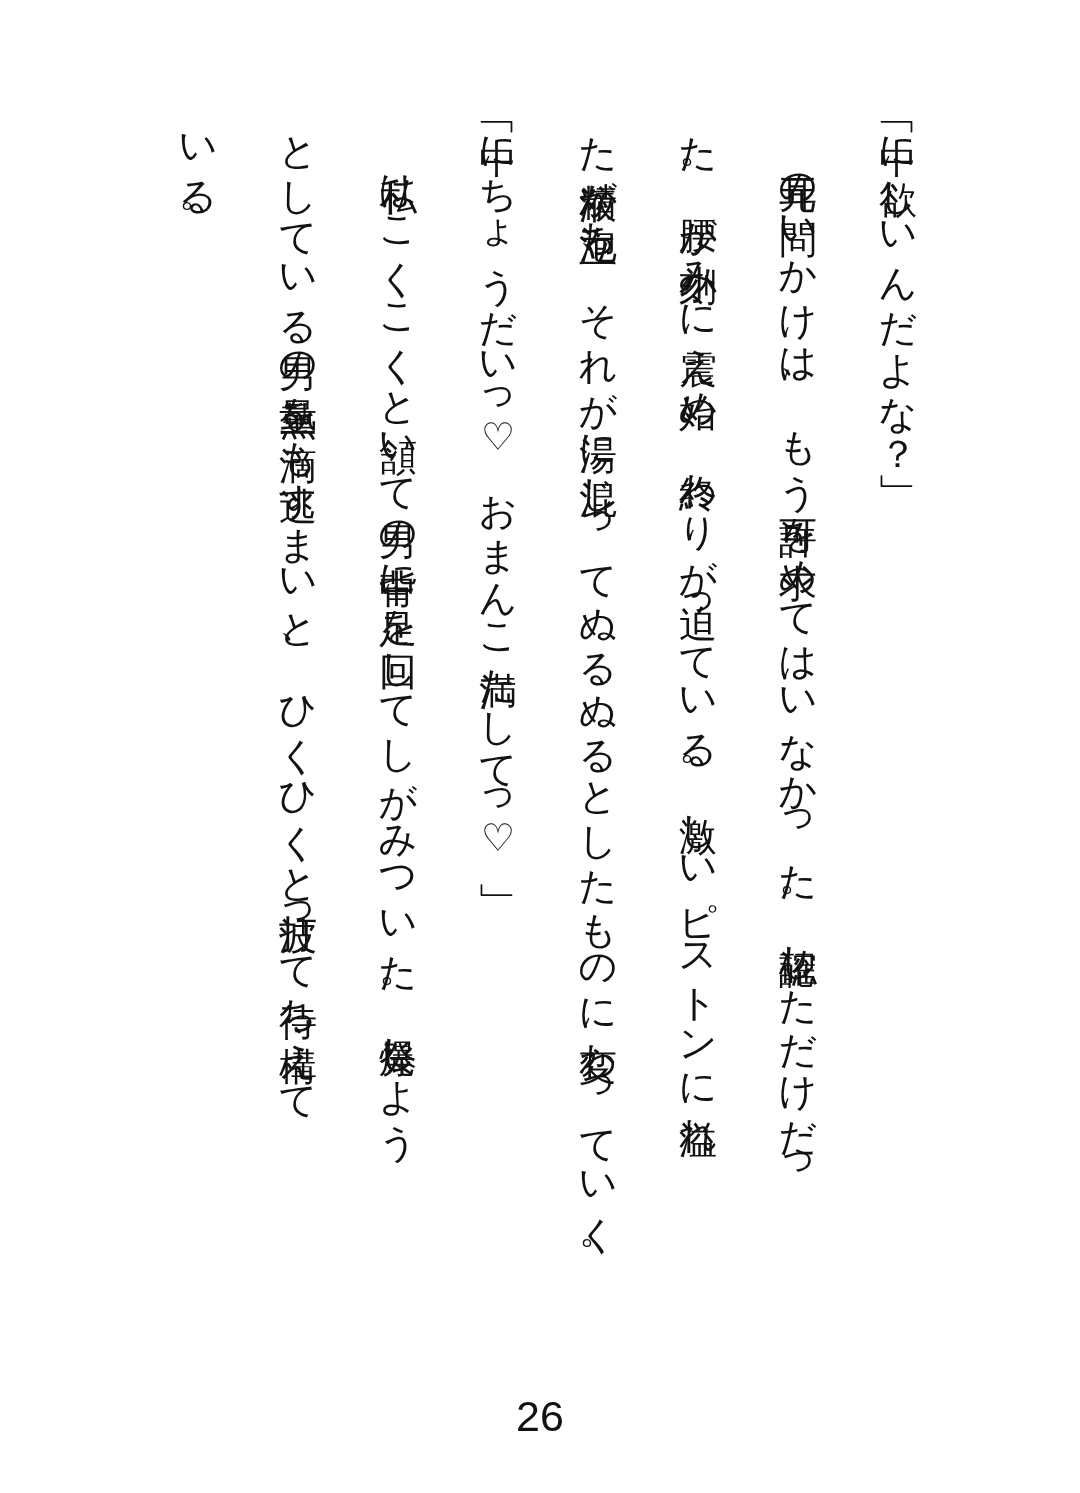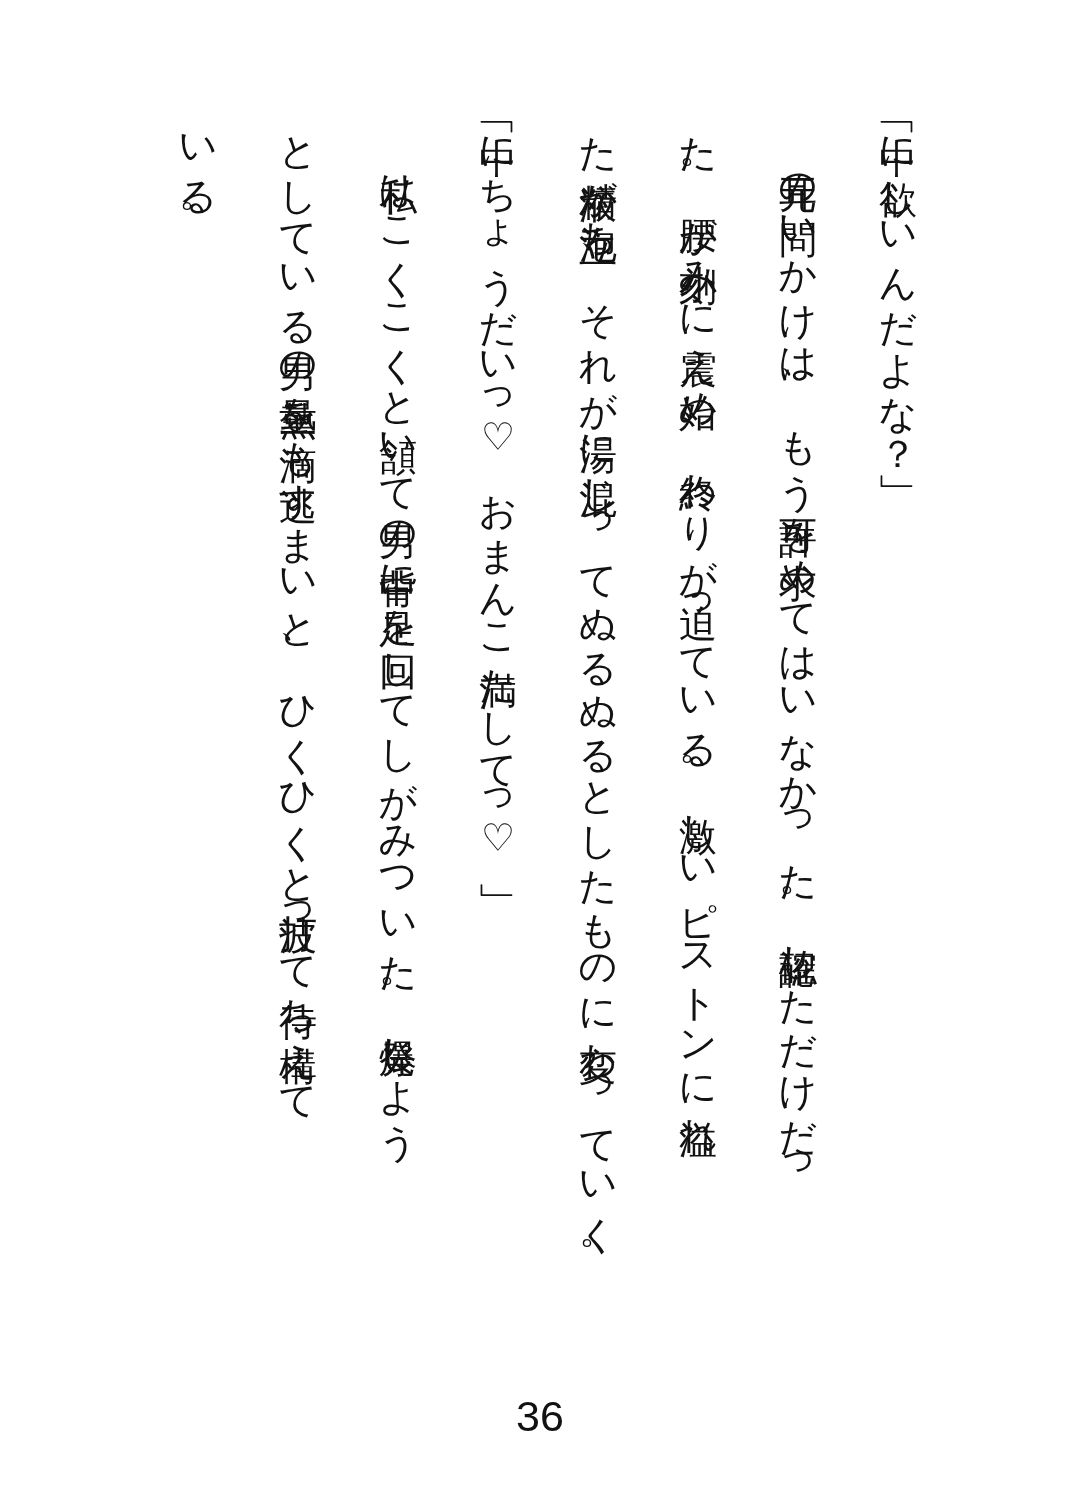--- a/index.html
+++ b/index.html
@@ -58,15 +58,15 @@
     <div class="text-line">「中に欲しいんだよな？」</div>
     <div class="text-line">　耳元の問いかけは、もう許可を求めてはいなかった。確認しただけだっ</div>
     <div class="text-line">た。腰が小刻みに震え始め、終わりが迫っている。激しいピストンに溢れ</div>
     <div class="text-line">た精液が泡立ち、それが湯に混じってぬるぬるとしたものに変わっていく。</div>
     <div class="text-line">「中にちょうだいっ♡ おまんこ満たしてっ♡」</div>
     <div class="text-line">　私はこくこくと頷いて男の背中に足を回してしがみついた。爆発しよう</div>
     <div class="text-line">としている男の熱量を一滴も逃すまいと、ひくひくと波打って待ち構えて</div>
     <div class="text-line">いる。</div>
   </div>
 
-  <div class="page-number">36</div>
+  <div class="page-number">26</div>
 
 </div>
 
 </body></html>

